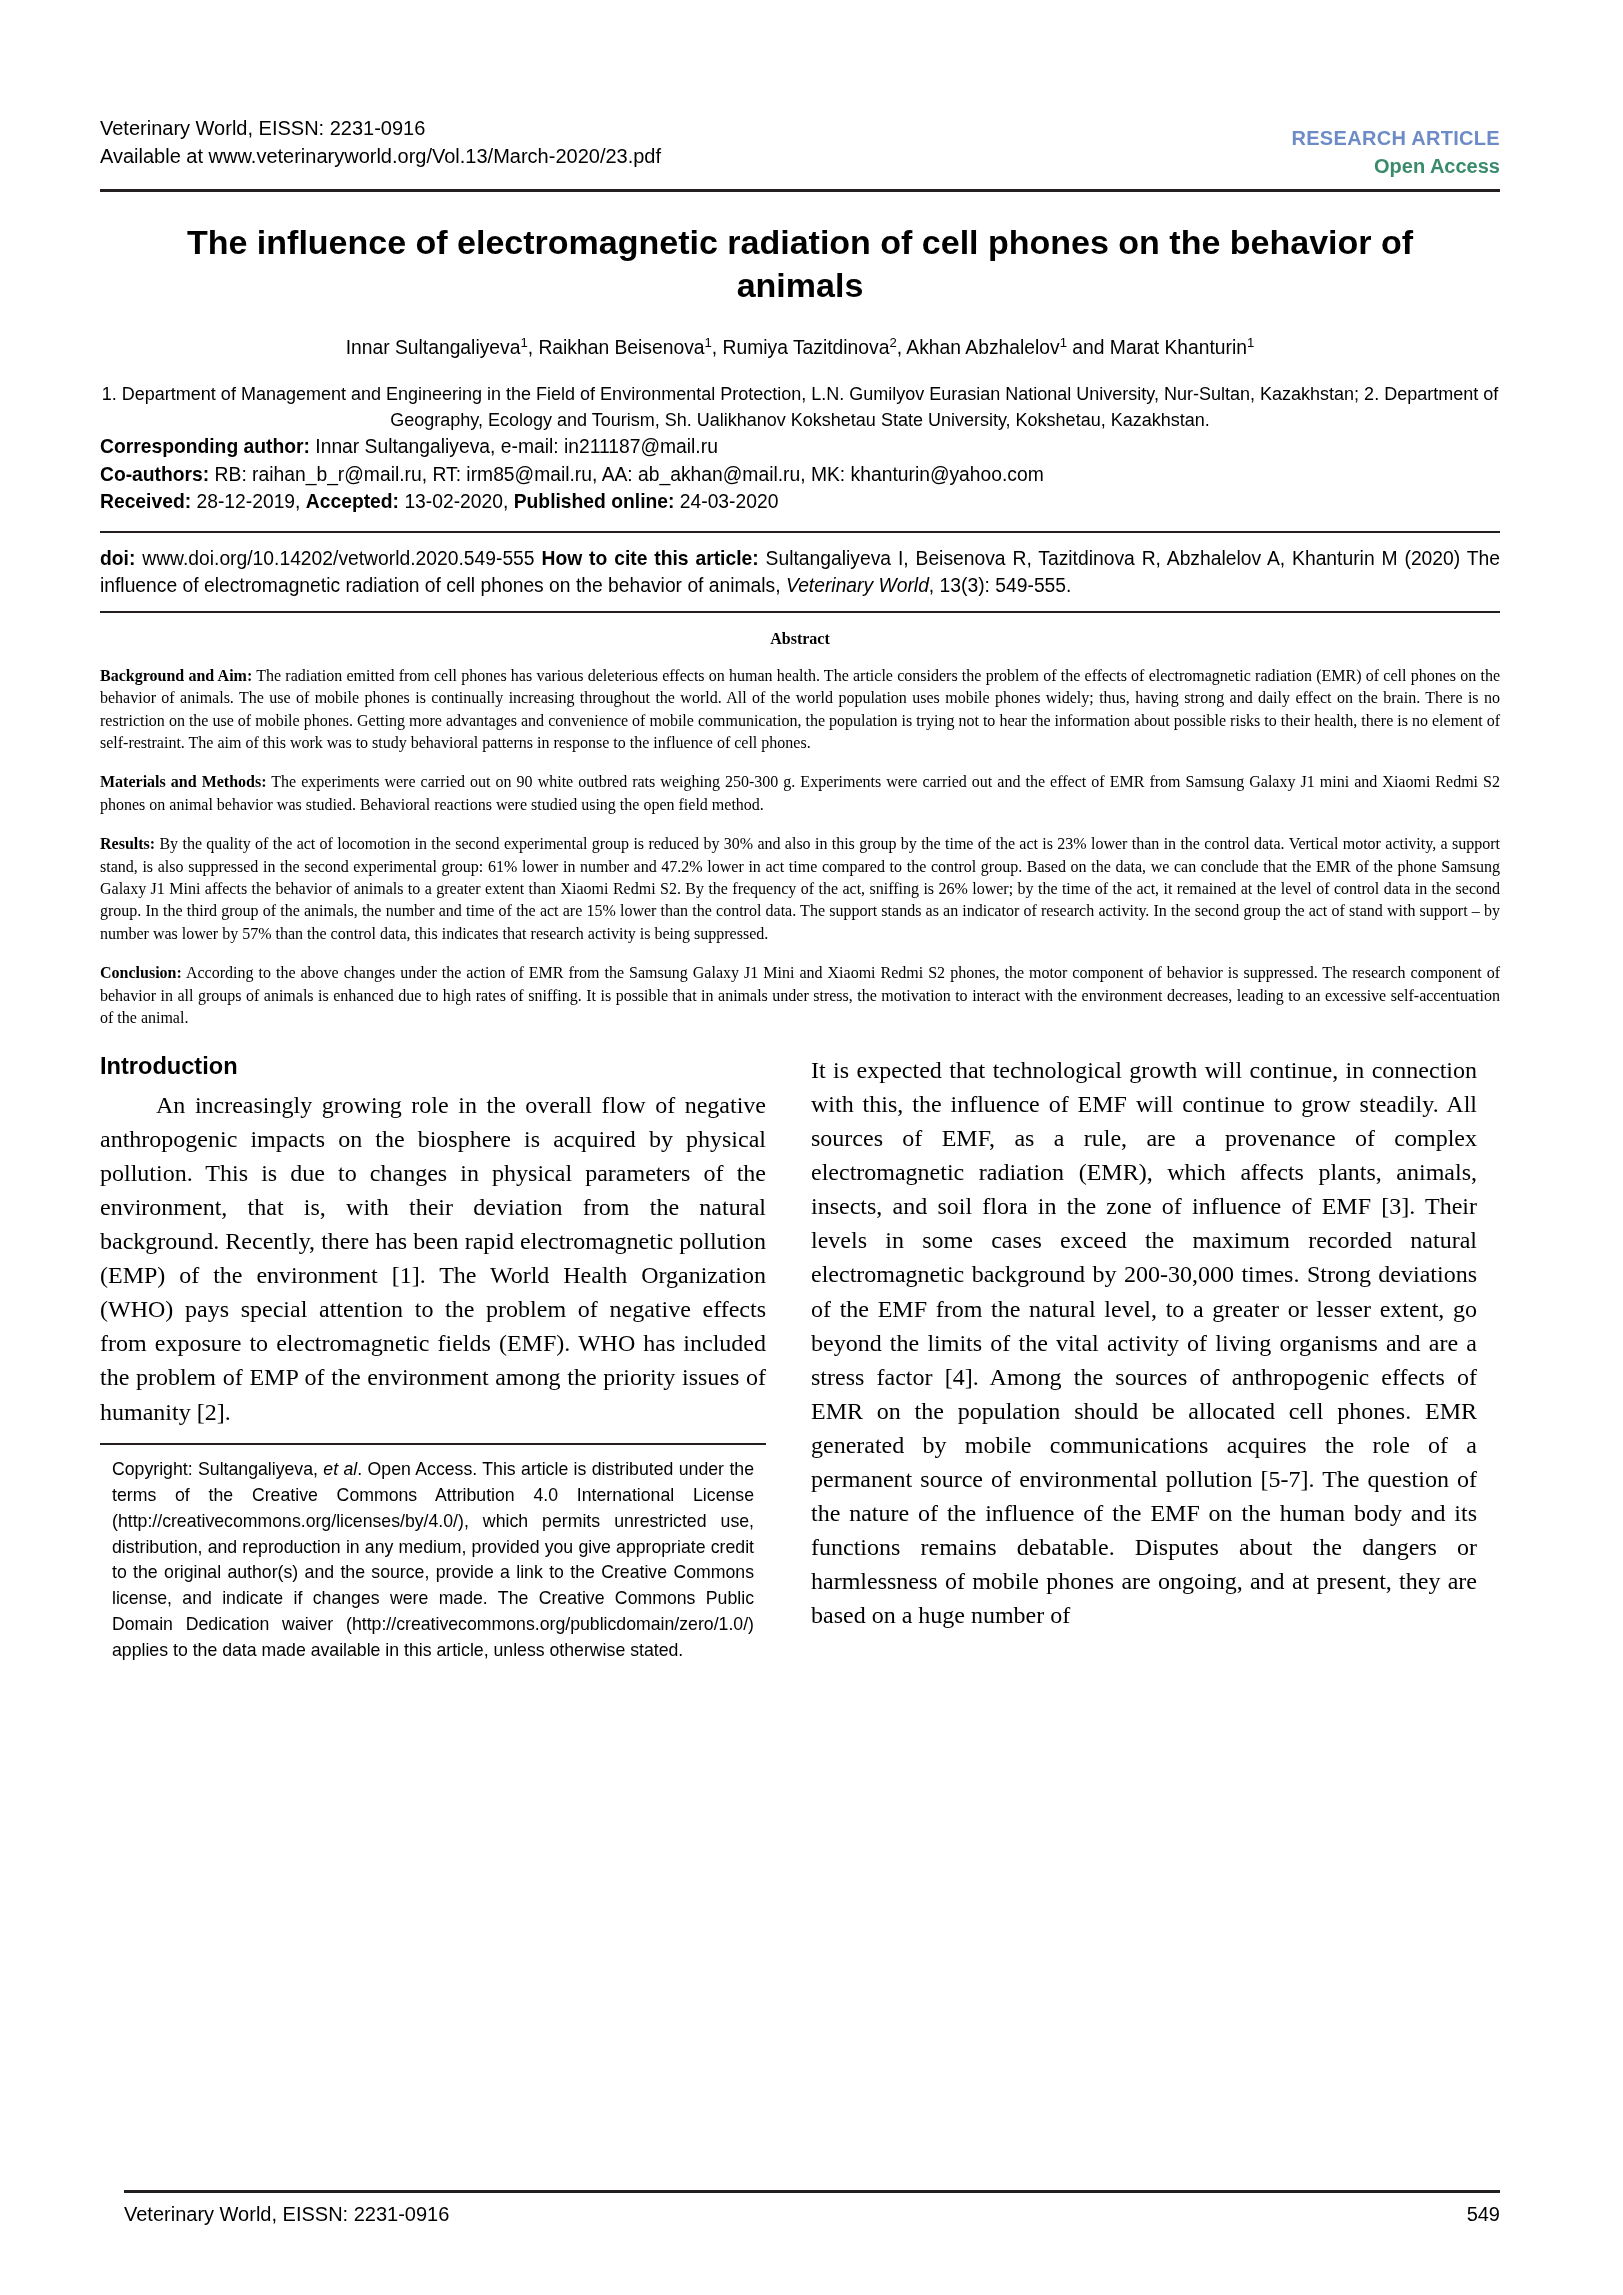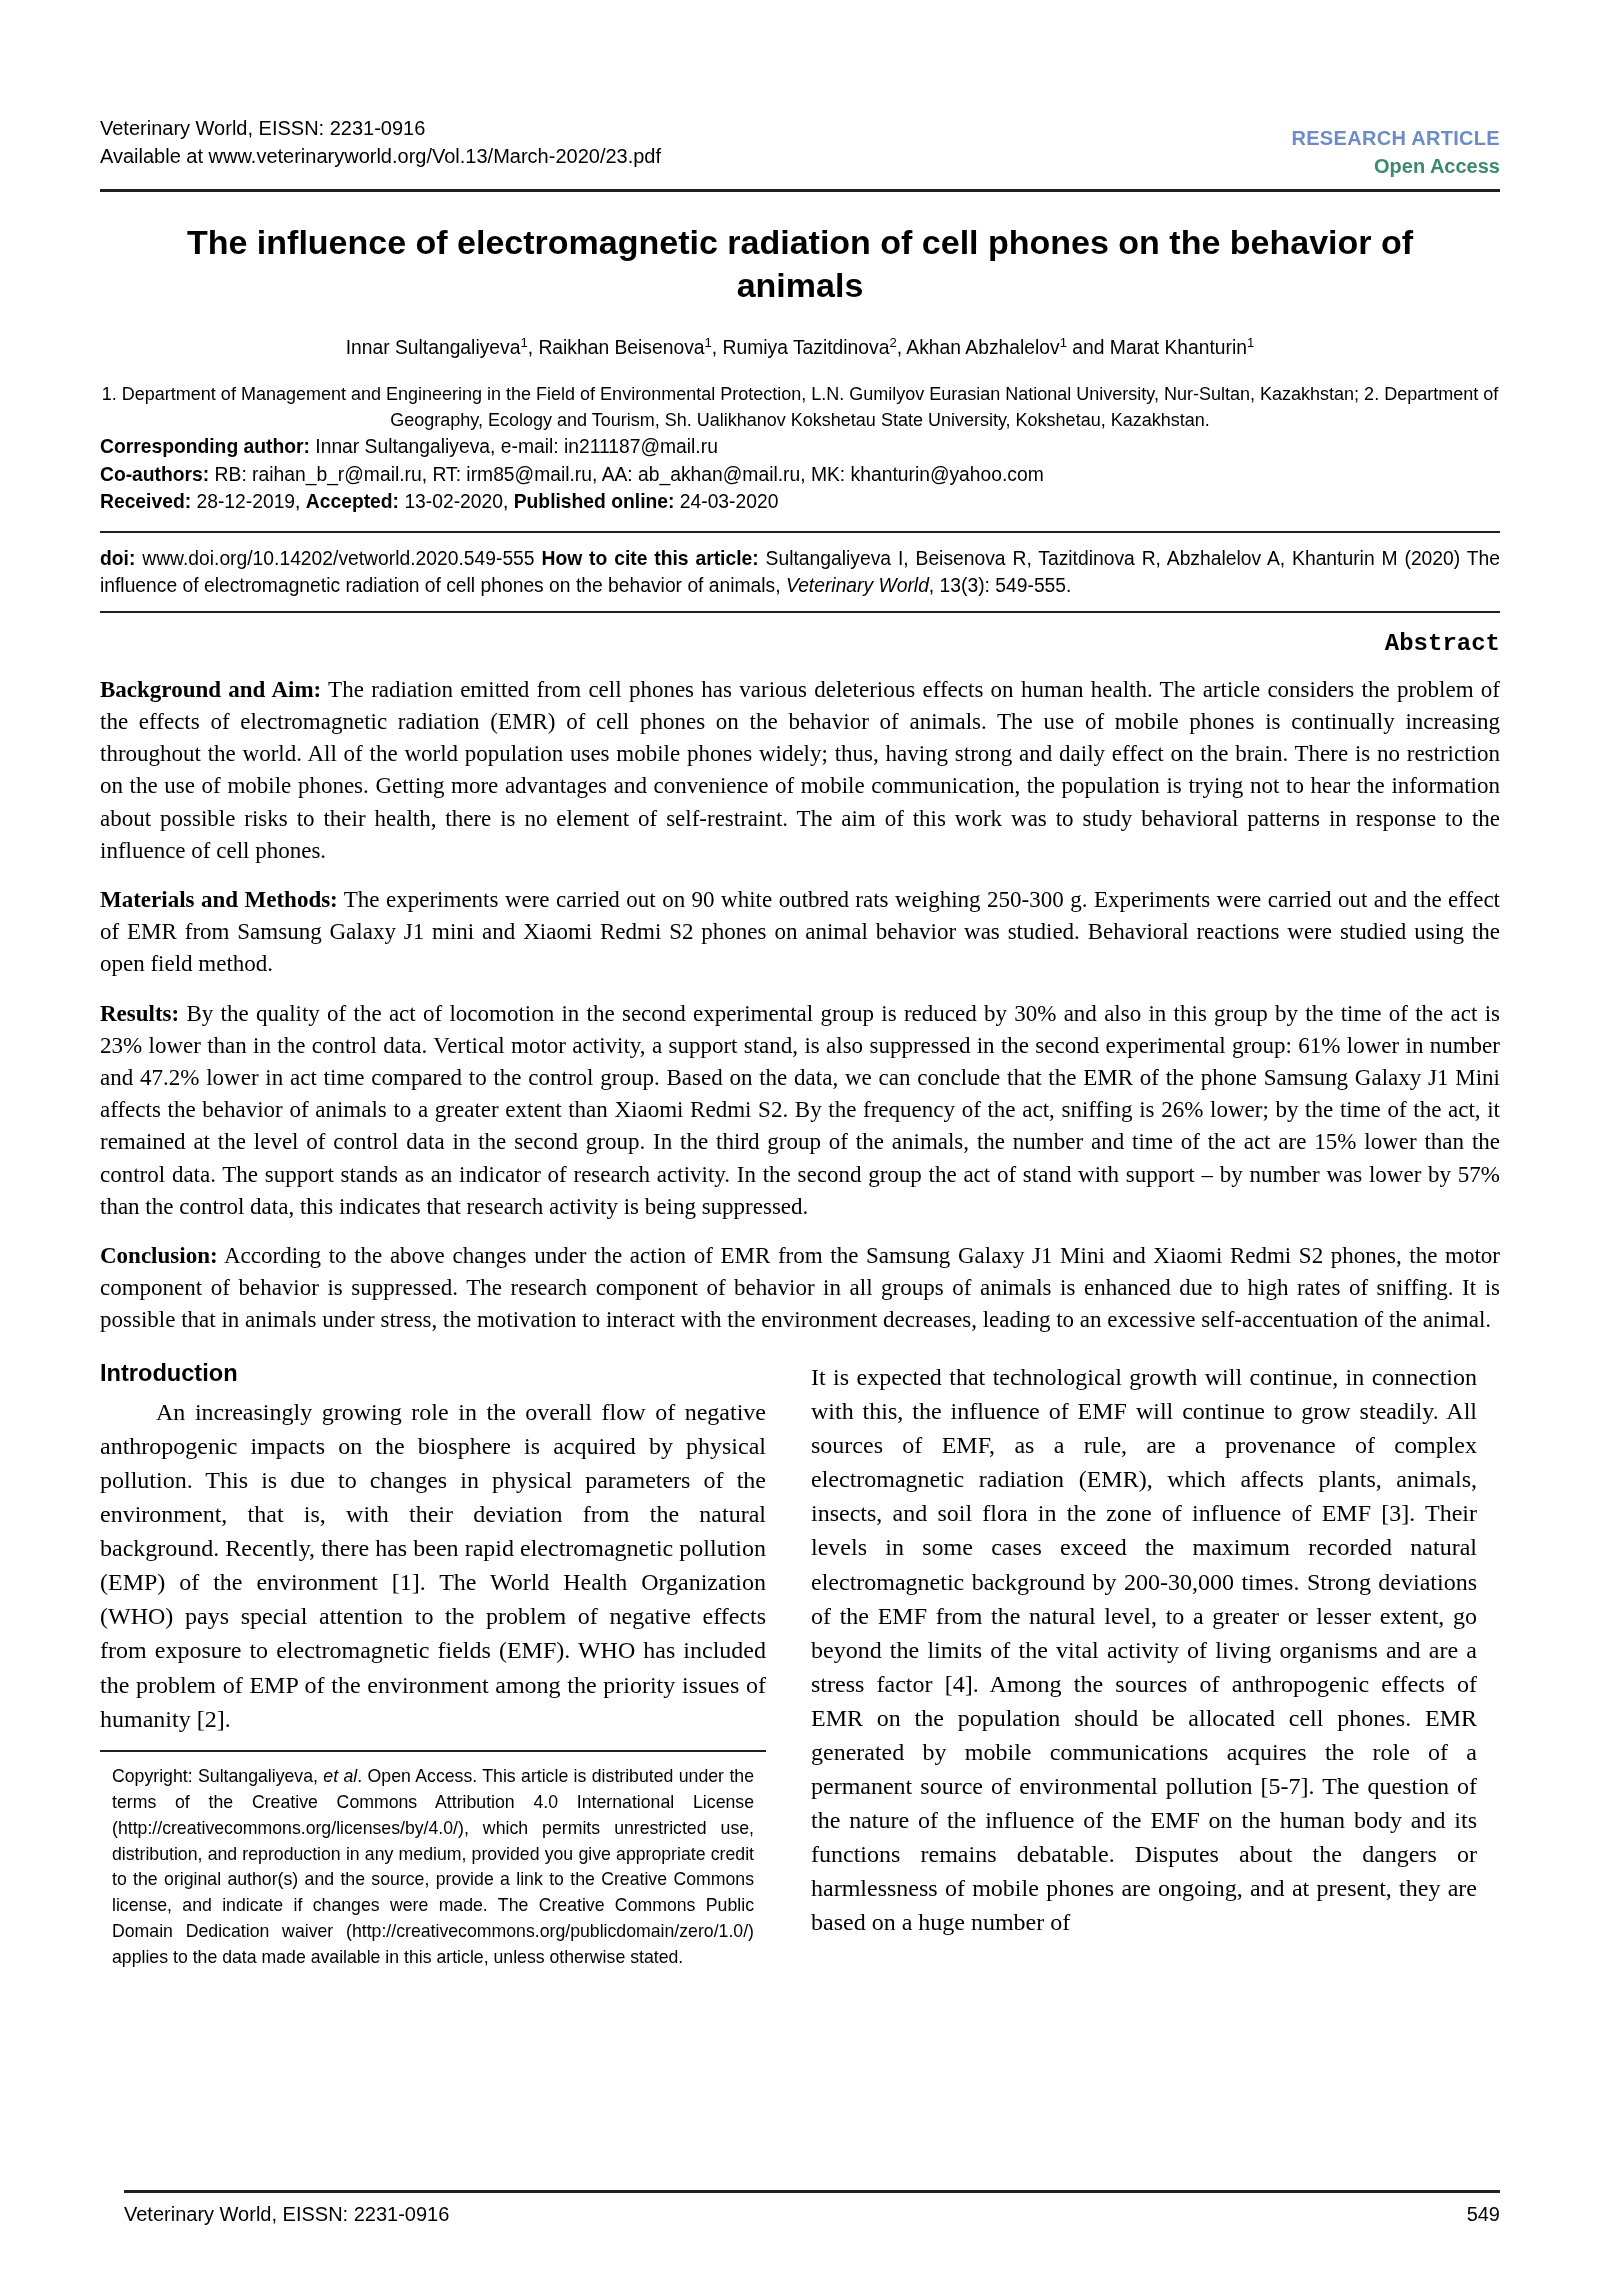--- a/index.html
+++ b/index.html
@@ -97,28 +97,28 @@
     font-size: 19.3px;
     line-height: 1.4;
     text-align: justify;
     margin: 11.8px 0 11.8px 0;
   }
   .citation b { font-weight: bold; }
   .citation i { font-style: italic; }
 
   
   .abstract-heading {
-    font-family: Liberation Mono, monospace;
-    font-weight: bold;
-    font-size: 24px;
-    text-align: right;
+    font-family: Liberation Serif, serif;
+    font-weight: bold;
+    font-size: 16px;
+    text-align: center;
     margin: 17px 0 17px 0;
   }
   .abstract-para {
-    font-size: 23px;
+    font-size: 16px;
     line-height: 1.40;
     text-align: justify;
     margin: 0 0 17px 0;
   }
   .abstract-para b { font-weight: bold; }
   .keywords {
     font-size: 23px;
     line-height: 1.40;
     text-align: left;
     margin: 0 0 6.5px 0;

